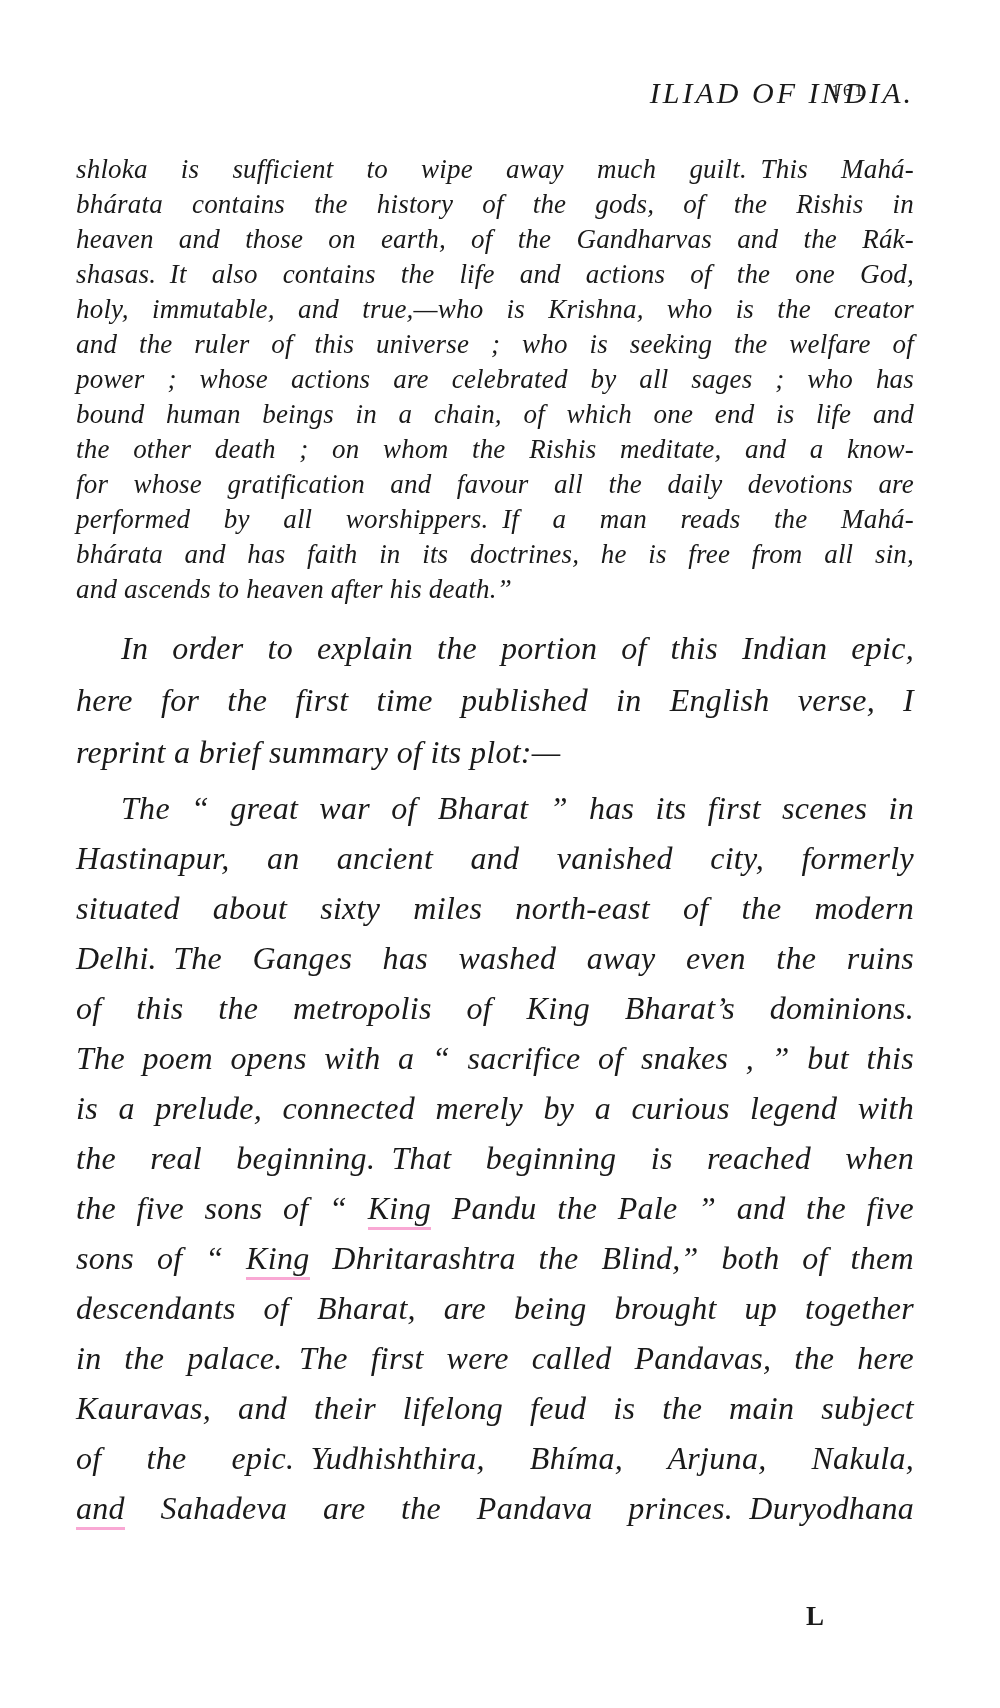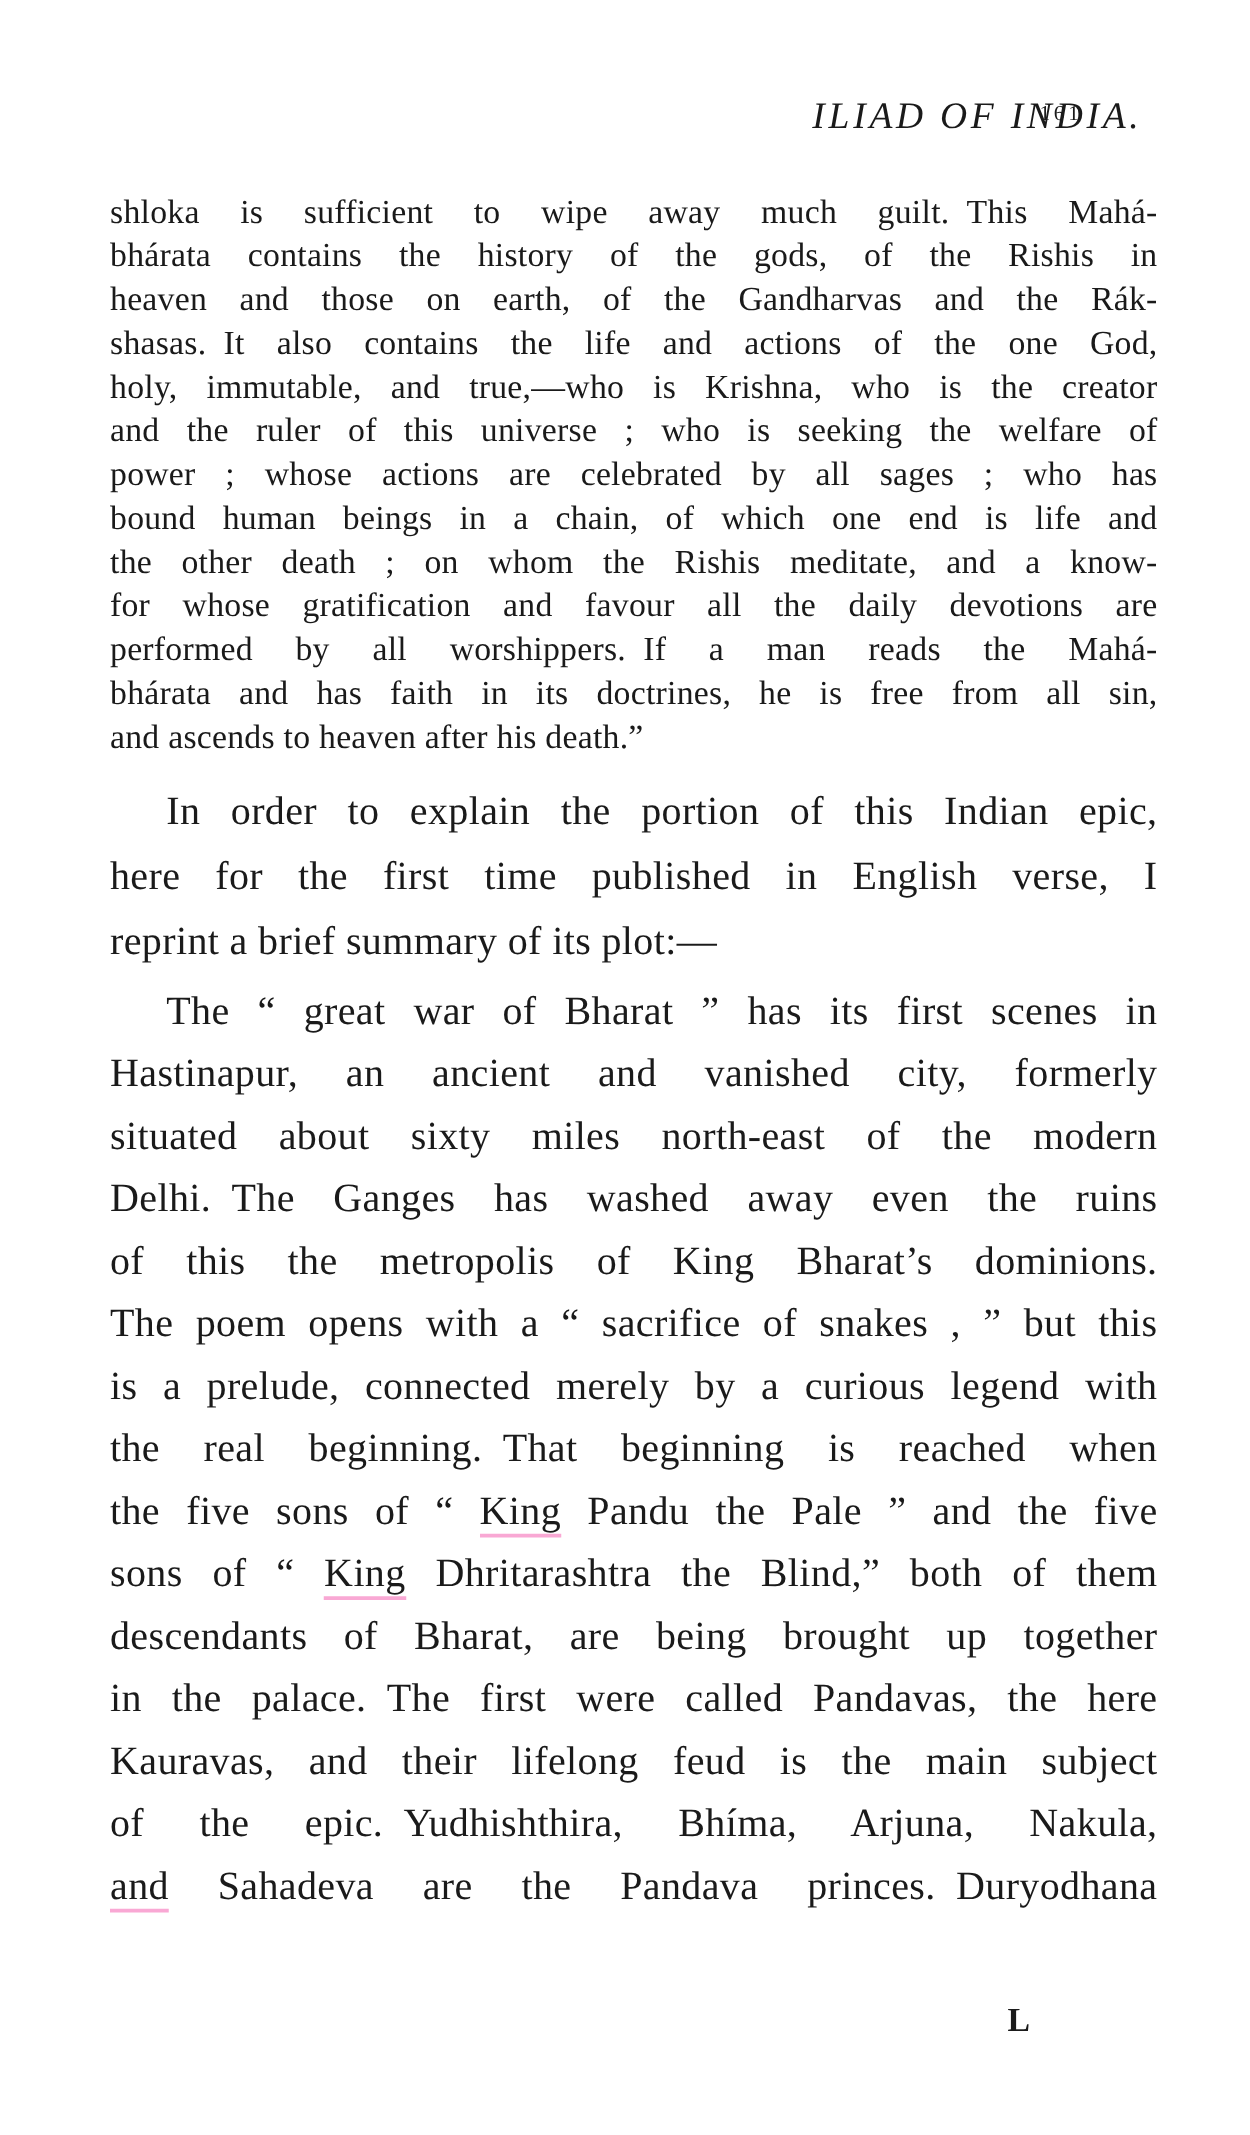--- a/index.html
+++ b/index.html
@@ -34,23 +34,24 @@
     position: absolute;
     right: 48px;
     top: 5px;
     font-size: 17px;
     letter-spacing: 3px;
   }
 
   
   .textblock {
     position: absolute;
-    left: 88px;
+    left: 76px;
     top: 152px;
     width: 838px;
+    font-style: italic;
   }
 
   .quote { font-size: 27px; letter-spacing: 0.2px; }
   .quote .line {
     line-height: 35px;
     text-align: justify;
     text-align-last: justify;
     white-space: normal;
   }
   .quote .line:last-child { text-align-last: left; }

